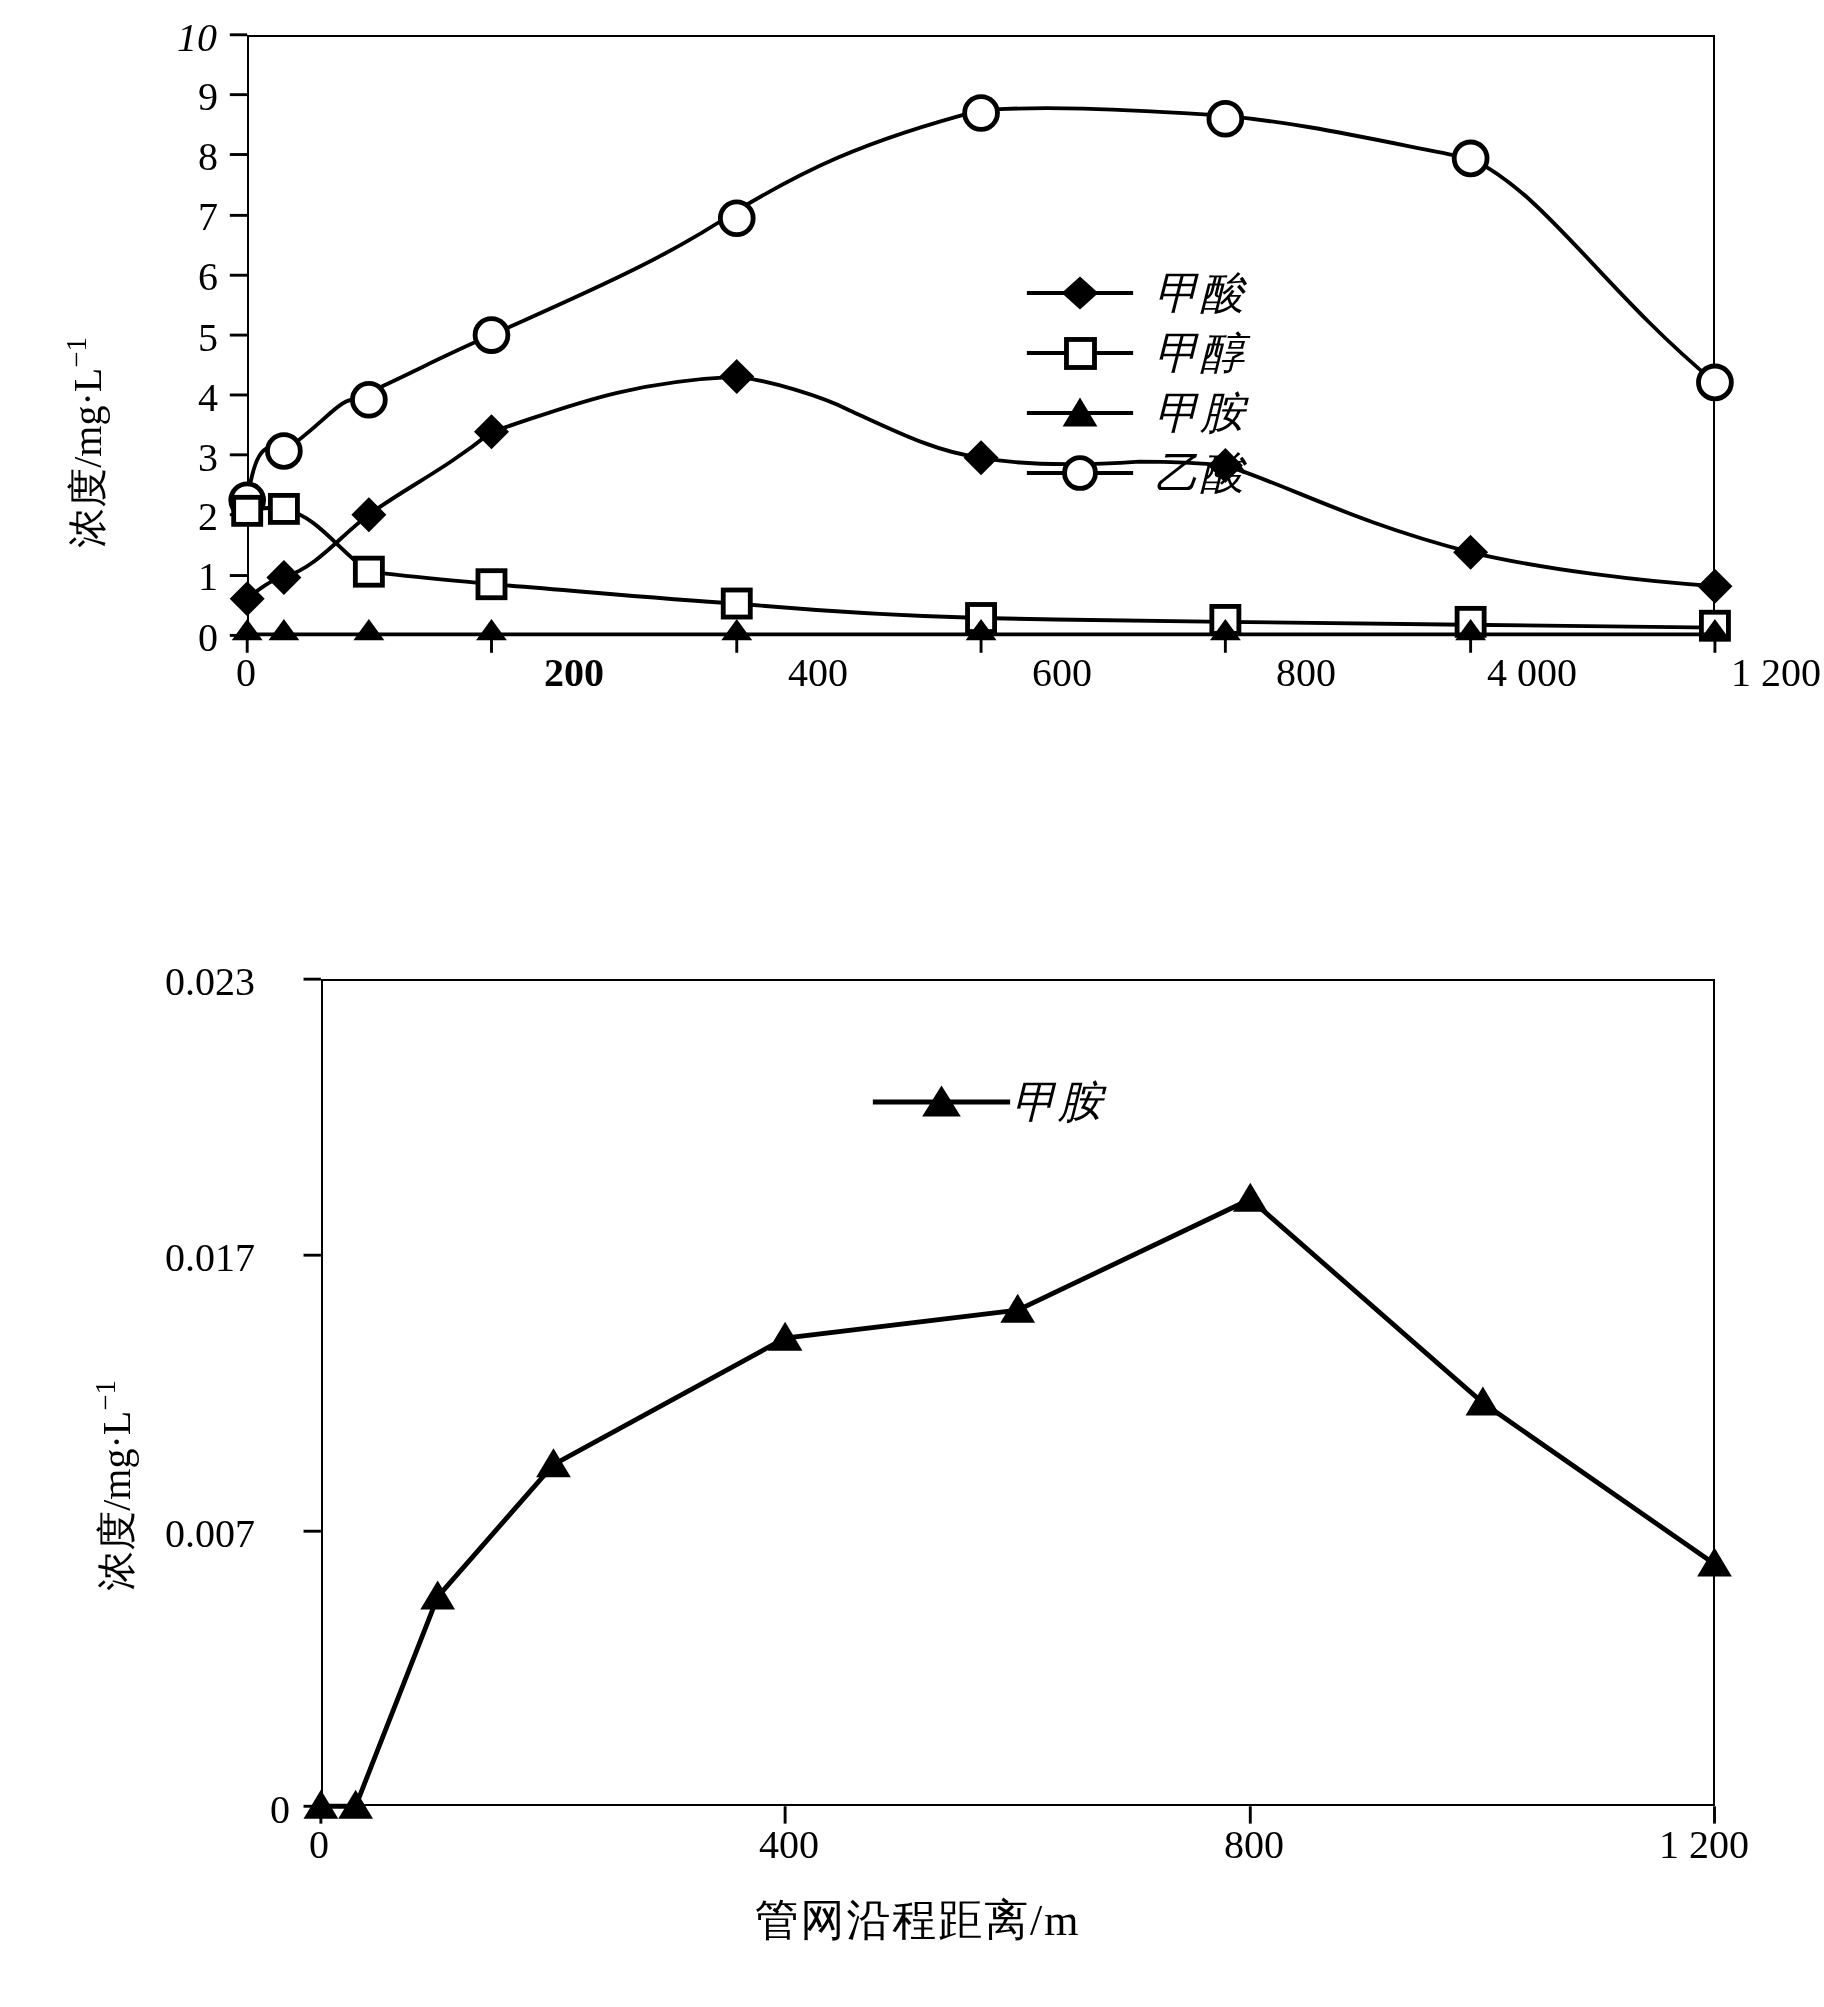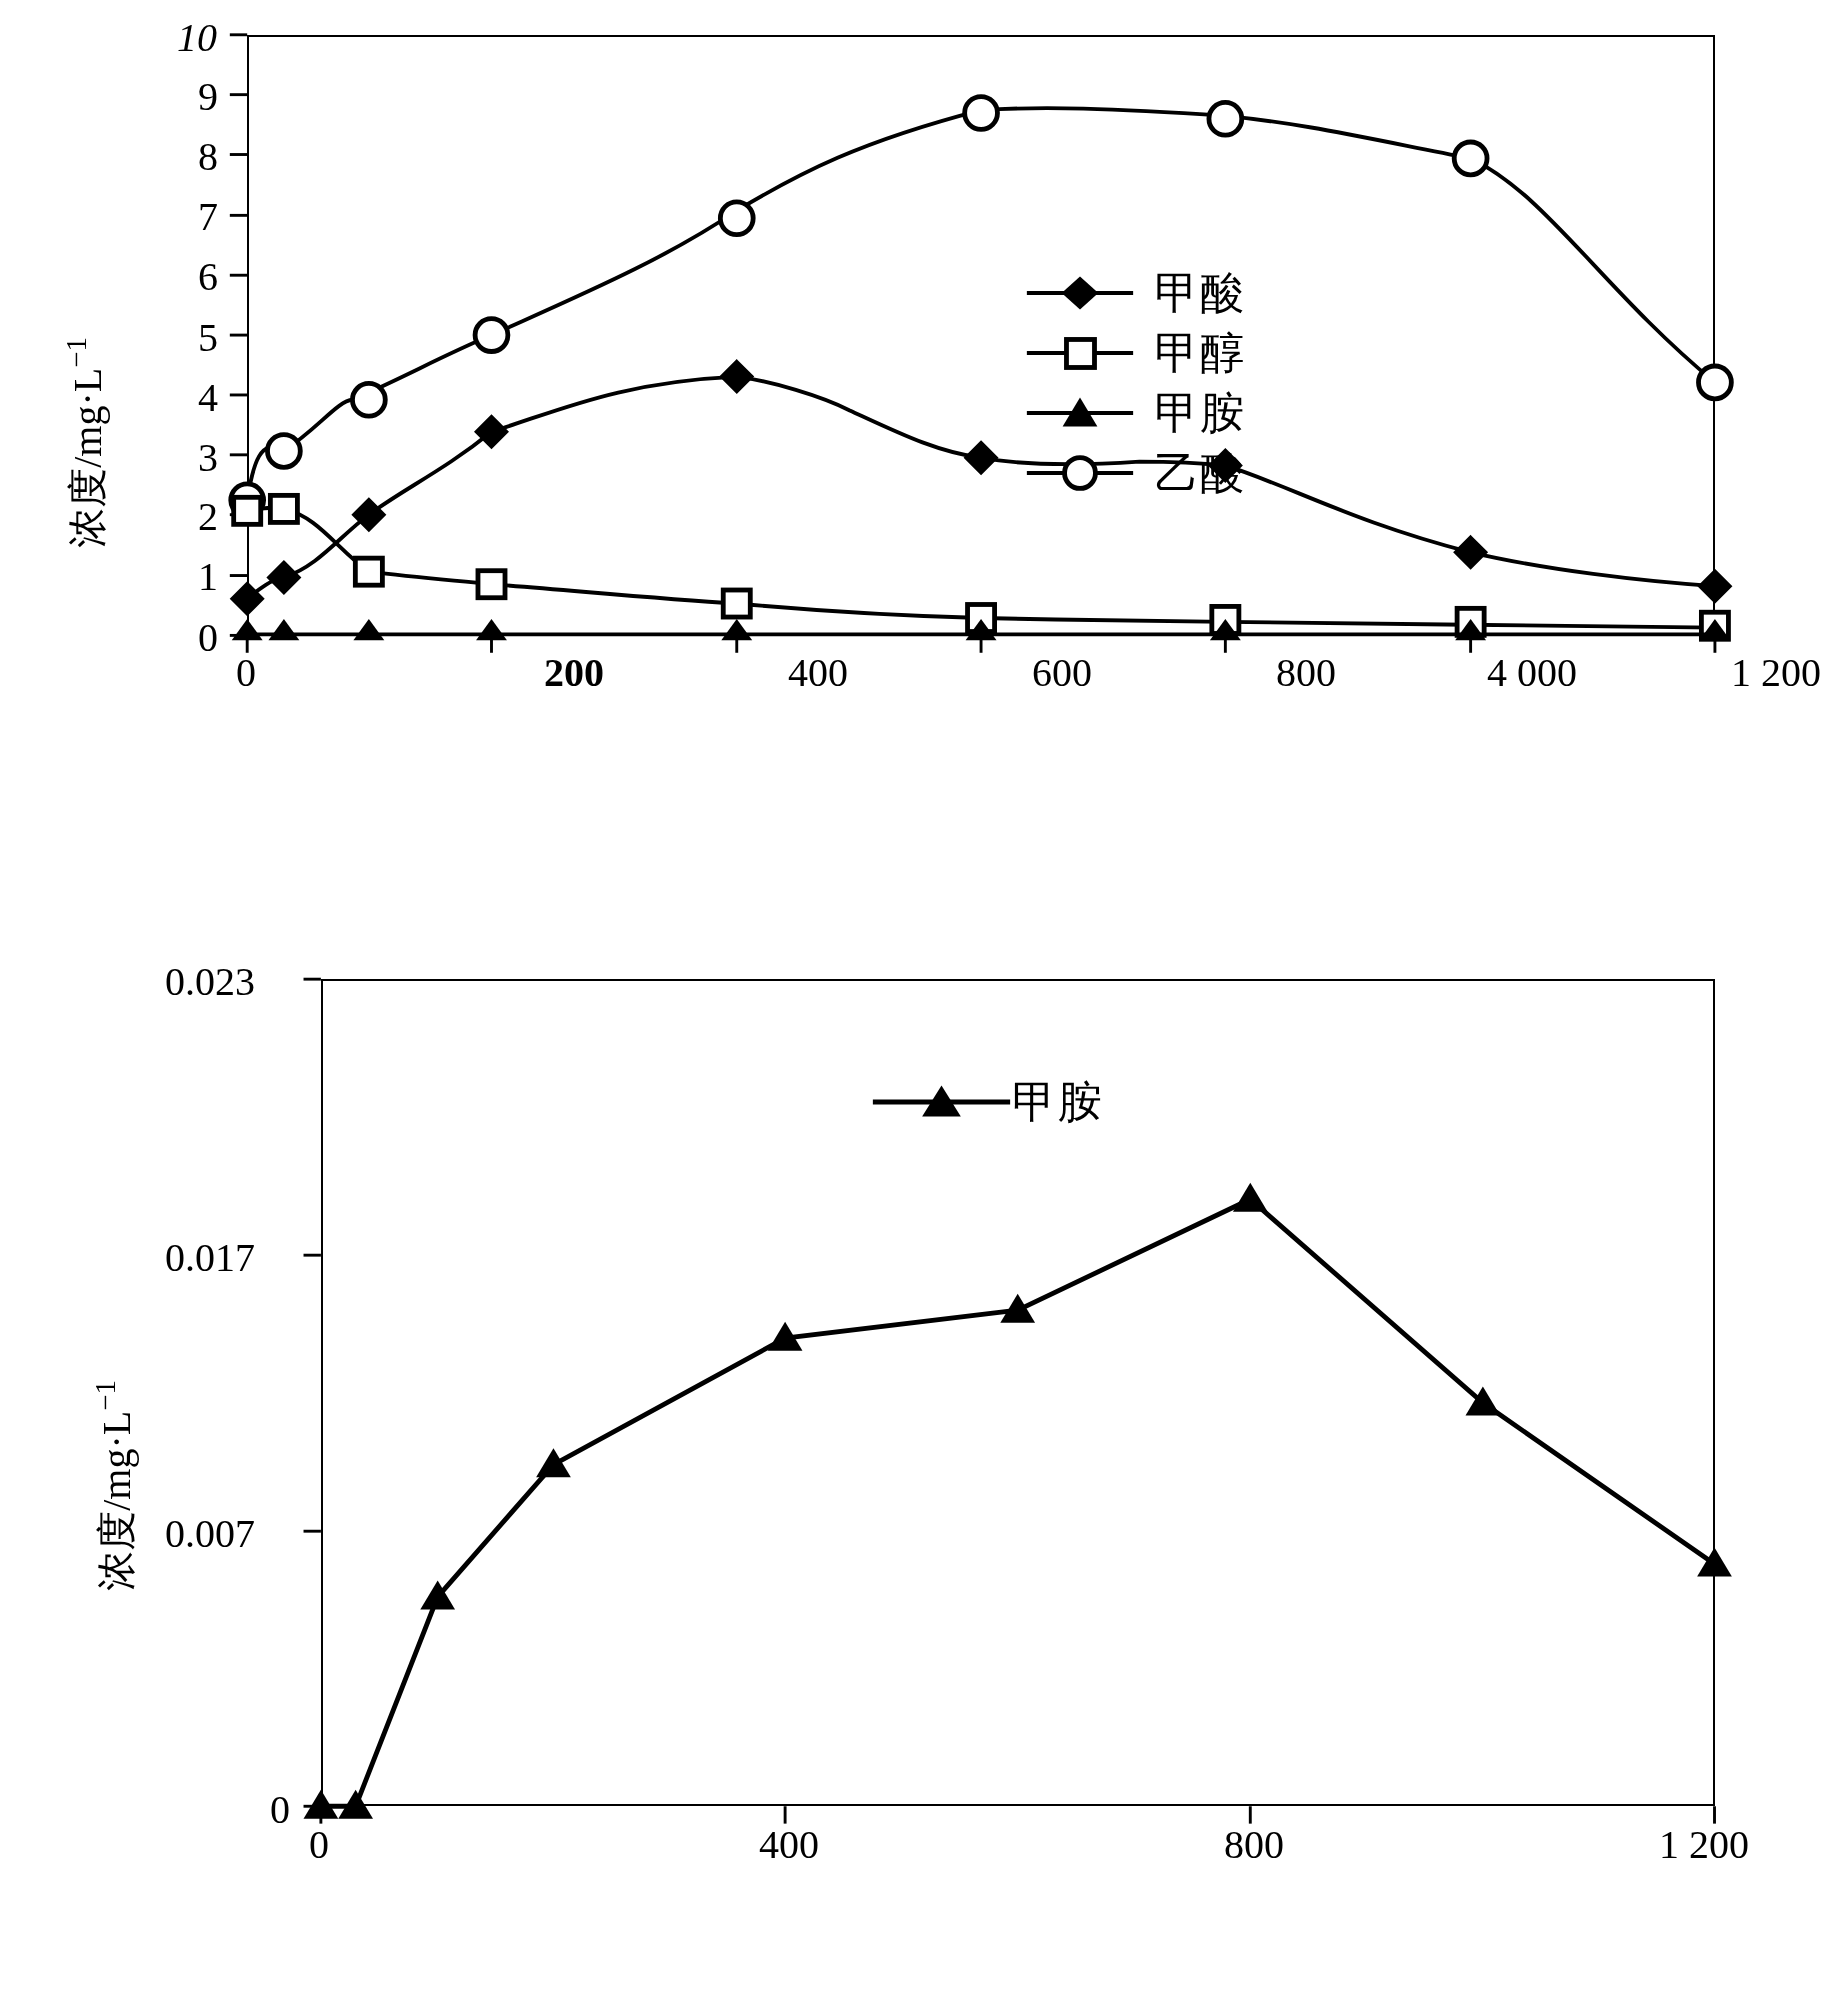--- a/index.html
+++ b/index.html
@@ -16,21 +16,21 @@
     transform-origin:center center;
     white-space:nowrap;
     font-size:40px;
   }
   .axis-label-x{position:absolute;white-space:nowrap;font-size:40px;text-align:center;}
   .tick-label{position:absolute;font-size:40px;white-space:nowrap;}
   svg{position:absolute;left:0;top:0;overflow:visible;}
   .legend{position:absolute;}
   .legend-row{display:flex;align-items:center;height:60px;}
   .legend-sample{width:114px;height:60px;position:relative;flex:0 0 auto;}
-  .legend-text{font-size:44px;margin-left:17.4px;white-space:nowrap;letter-spacing:1.9px;}
+  .legend-text{font-size:44px;margin-left:17.4px;white-space:nowrap;letter-spacing:1.9px;font-style:italic;}
   .sup{font-size:0.72em;vertical-align:super;}
 </style>
 </head>
 <body>
 
 <div class="page">
 
   <div class="chart" id="chart-top">
 
     <div class="axis-label-y" style="left:-116px;top:415px;width:406px;transform:rotate(-90deg);text-align:center;">
@@ -187,20 +187,21 @@
     <div class="tick-label" style="left:165px;top:1.9px;">0.023</div>
     <div class="tick-label" style="left:165px;top:278px;">0.017</div>
     <div class="tick-label" style="left:165px;top:554px;">0.007</div>
     <div class="tick-label" style="left:270px;top:830px;">0</div>
 
     <div class="tick-label" style="left:309px;top:865px;">0</div>
     <div class="tick-label" style="left:759px;top:865px;">400</div>
     <div class="tick-label" style="left:1224px;top:865px;">800</div>
     <div class="tick-label" style="left:1659px;top:865px;">1 200</div>
 
+    <div class="axis-label-x" style="left:676px;top:935px;width:483px;font-size:44px;letter-spacing:1.9px;">管网沿程距离/m</div>
 
     <svg width="1825" height="1051" viewBox="0 0 1890 1089">
       <g stroke="#000" stroke-width="3">
         <line x1="332" y1="24" x2="314" y2="24"></line>
         <line x1="332" y1="310" x2="314" y2="310"></line>
         <line x1="332" y1="596" x2="314" y2="596"></line>
         <line x1="332" y1="881" x2="314" y2="881"></line>
         <line x1="332" y1="881" x2="332" y2="899"></line>
         <line x1="813" y1="881" x2="813" y2="899"></line>
         <line x1="1295" y1="881" x2="1295" y2="899"></line>

